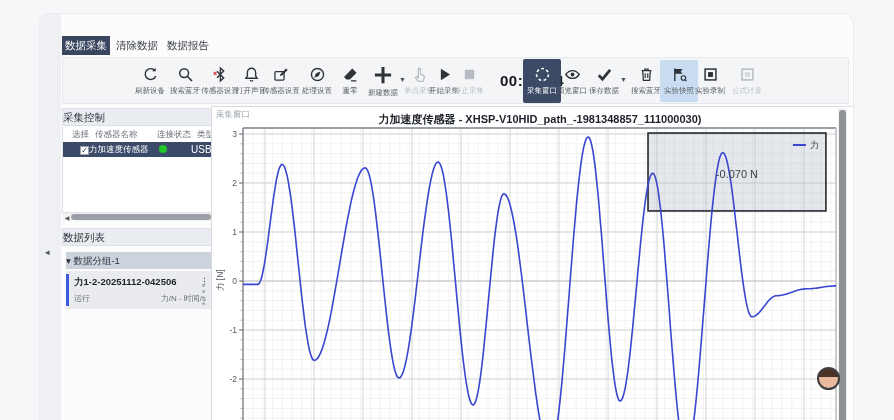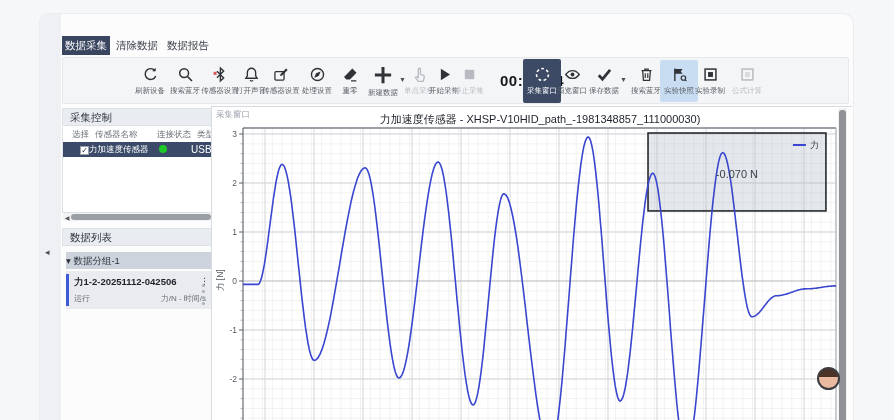--- a/index.html
+++ b/index.html
@@ -28,21 +28,21 @@
   .tbtn.disabled { color:#b7bbc1; }
   .tbtn.disabled .lbl { color:#b7bbc1; }
   .tbtn.dark { background:#3c4a66; color:#fff; top:1px; height:44px; }
   .tbtn.dark .lbl { color:#fff; }
   .tbtn.blue { background:#c9ddf2; }
   .caret { position:absolute; right:-3px; top:16px; font-size:7px; color:#4a4f57; }
   .timer { position:absolute; left:437px; top:14px; width:60px; font-size:15px; font-weight:bold; color:#15171c; letter-spacing:.5px; }
 
   
   .panel-h { position:absolute; left:22px; width:158px; height:18px; background:#e9ecf0;
-             border:1px solid #dde0e5; font-size:10.5px; color:#2e333b; line-height:16px; padding-left:7px; }
+             border:1px solid #dde0e5; font-size:10.5px; color:#2e333b; line-height:16px; }
   .sensor-table { position:absolute; left:22px; top:113px; width:158px; height:86px; background:#fff; border:1px solid #dde0e5; border-top:none; }
   .thead { display:flex; font-size:8.5px; color:#6a7078; height:15px; align-items:center; }
   .thead span { padding-left:6px; }
   .trow { display:flex; font-size:8.5px; height:15px; align-items:center; color:#2e333b; }
   .trow.selected { background:#3a4a68; color:#fff; }
   .c-sel { width:26px; text-align:right; } .c-name { width:62px; } .c-status { width:40px; } .c-type { width:28px; }
   .checkbox { display:inline-block; width:9px; height:9px; background:#fff; border:1px solid #9aa0a8; font-size:8px;
               line-height:8px; color:#2e333b; }
   .dot { display:inline-block; width:8px; height:8px; border-radius:50%; margin-left:8px; }
   .hscroll { position:absolute; left:23px; top:199px; width:156px; height:8px; background:#f1f2f4; display:flex; align-items:center; }
@@ -58,21 +58,21 @@
   .data-card .status { position:absolute; left:8px; top:22px; font-size:8px; color:#6a7078; }
   .data-card .axes { position:absolute; right:6px; top:22px; font-size:8px; color:#6a7078; }
 
   .splitter { position:absolute; left:161px; top:270px; width:5px; display:flex; flex-direction:column; gap:3px; align-items:center; cursor:col-resize; }
   .splitter i { width:3px; height:3px; border-radius:50%; background:#aab0b8; }
 
   
   .chart-box { position:absolute; left:171px; top:92px; width:641px; height:328px; background:#fff;
                border-top:1px solid #d8dbdf; border-left:1px solid #d8dbdf; }
   .chart-window-label { position:absolute; left:176px; top:95px; font-size:8.5px; color:#9aa2ad; }
-  .chart-title { position:absolute; left:203px; top:98px; width:594px; text-align:center; font-size:11px; font-weight:normal; color:#1d2129; white-space:nowrap; }
+  .chart-title { position:absolute; left:203px; top:98px; width:594px; text-align:center; font-size:11px; font-weight:bold; color:#1d2129; white-space:nowrap; }
   #chart-svg { position:absolute; left:173px; top:110px; }
 
   
   .vscroll { position:absolute; left:798px; top:94px; width:9px; height:326px; background:#f0f1f3; }
   .vscroll .vthumb { position:absolute; left:1px; top:2px; width:7px; height:320px; background:#8f9398; border-radius:3px; cursor:grab; }
   .avatar { position:absolute; left:777px; top:353px; width:23px; height:23px; border-radius:50%;
             border:2px solid #3d3d40; background:linear-gradient(#4a3226 0 40%, #e9b9a0 40% 100%); cursor:pointer; }
 </style>
 </head>
 <body>

